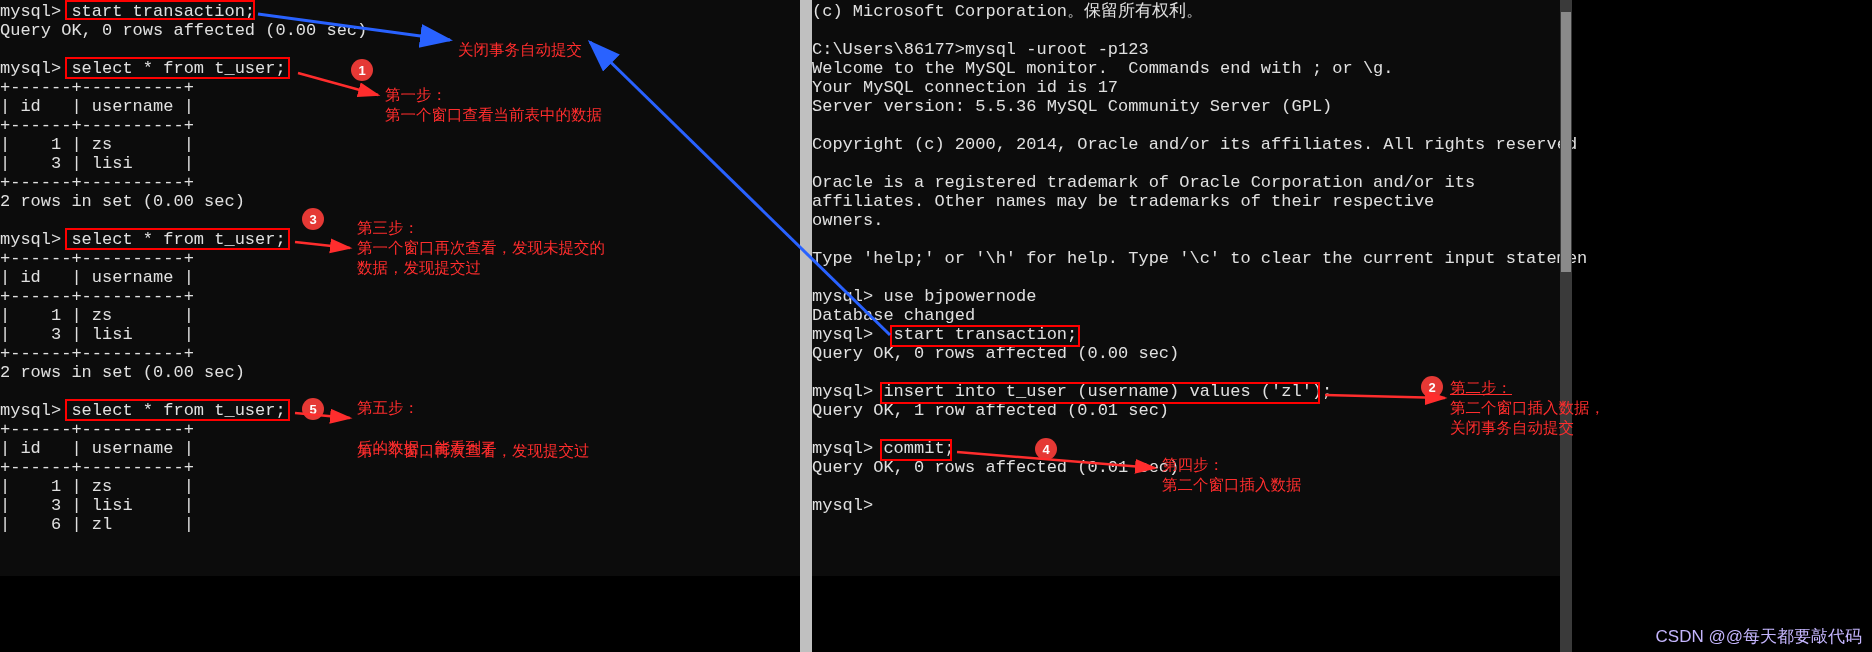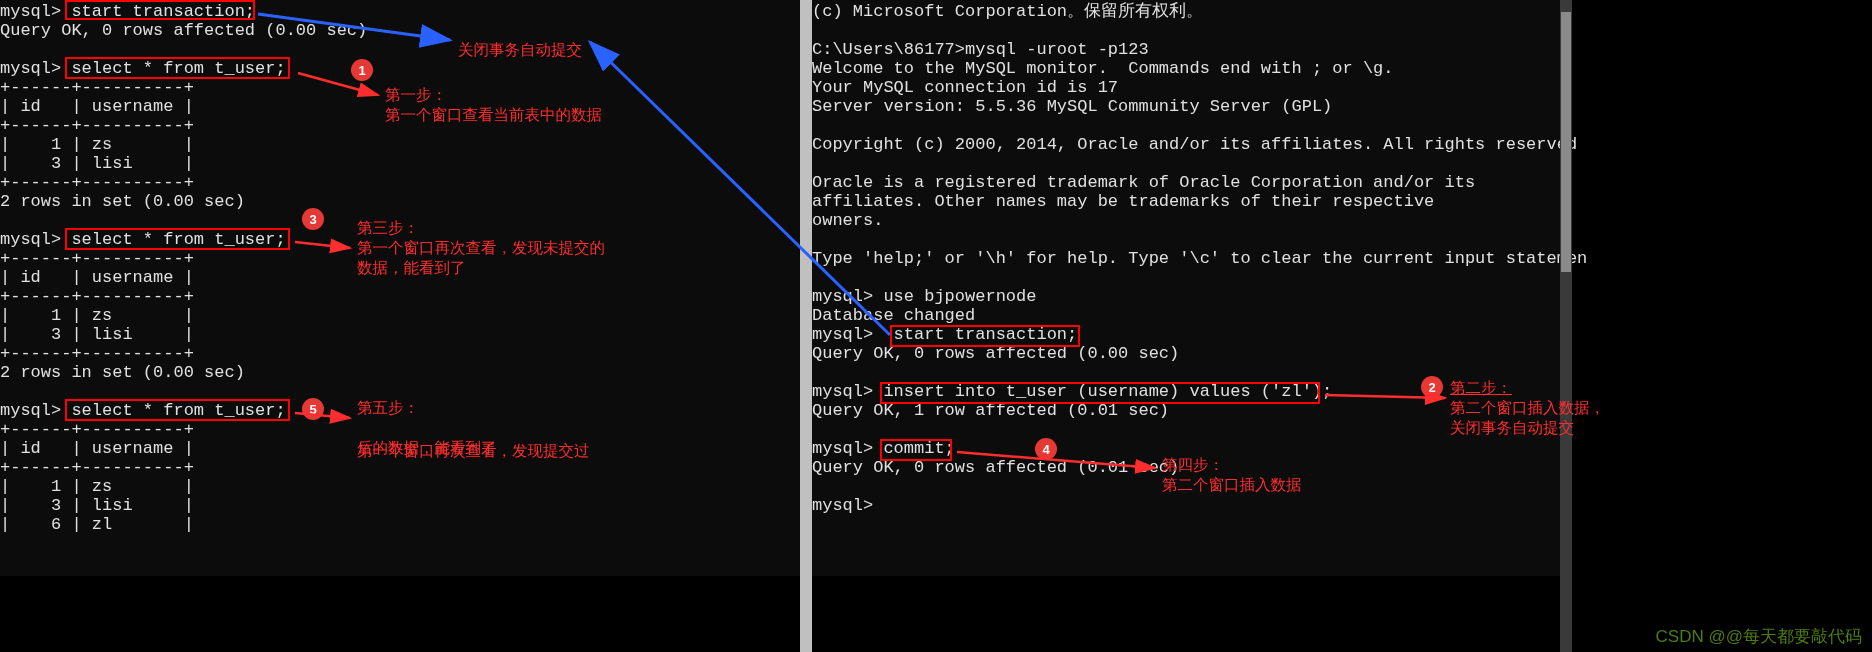--- a/index.html
+++ b/index.html
@@ -38,21 +38,21 @@
   }
   .scroll-right .thumb {
     position: absolute;
     left: 1px; top: 12px;
     width: 10px; height: 260px;
     background: #8a8a8a;
   }
   .watermark {
     position: absolute;
     right: 10px; bottom: 6px;
-    color: #4d7c0f;
+    color: #c4b5fd;
     font-size: 17px;
     font-family: "Microsoft YaHei", sans-serif;
   }
   .redbox {
     position: absolute;
     border: 2px solid #ff0000;
     pointer-events: none;
   }
   .badge {
     position: absolute;
@@ -160,21 +160,21 @@
 <div class="badge" style="left:1421px; top:376px;">2</div>
 <div class="badge" style="left:1035px; top:438px;">4</div>
 
 <div class="anno" style="left:458px; top:32px;margin-top:8px;">关闭事务自动提交</div>
 
 <div class="anno" style="left:385px; top:85px;">第一步：</div>
 <div class="anno" style="left:385px; top:105px;">第一个窗口查看当前表中的数据</div>
 
 <div class="anno" style="left:357px; top:218px;">第三步：</div>
 <div class="anno" style="left:357px; top:238px;">第一个窗口再次查看，发现未提交的</div>
-<div class="anno" style="left:357px; top:258px;">数据，能看到了</div>
+<div class="anno" style="left:357px; top:258px;">数据，发现提交过</div>
 
 <div class="anno" style="left:357px; top:398px;text-align:right;">第五步：</div>
 <div class="anno" style="left:357px; top:418px;margin-top:23px;">第一个窗口再次查看，发现提交过</div>
 <div class="anno" style="left:357px; top:438px;">后的数据，能看到了</div>
 
 <div class="anno" style="left:1450px; top:378px;text-decoration:underline;">第二步：</div>
 <div class="anno" style="left:1450px; top:398px;">第二个窗口插入数据，</div>
 <div class="anno" style="left:1450px; top:418px;">关闭事务自动提交</div>
 
 <div class="anno" style="left:1162px; top:455px;">第四步：</div>

